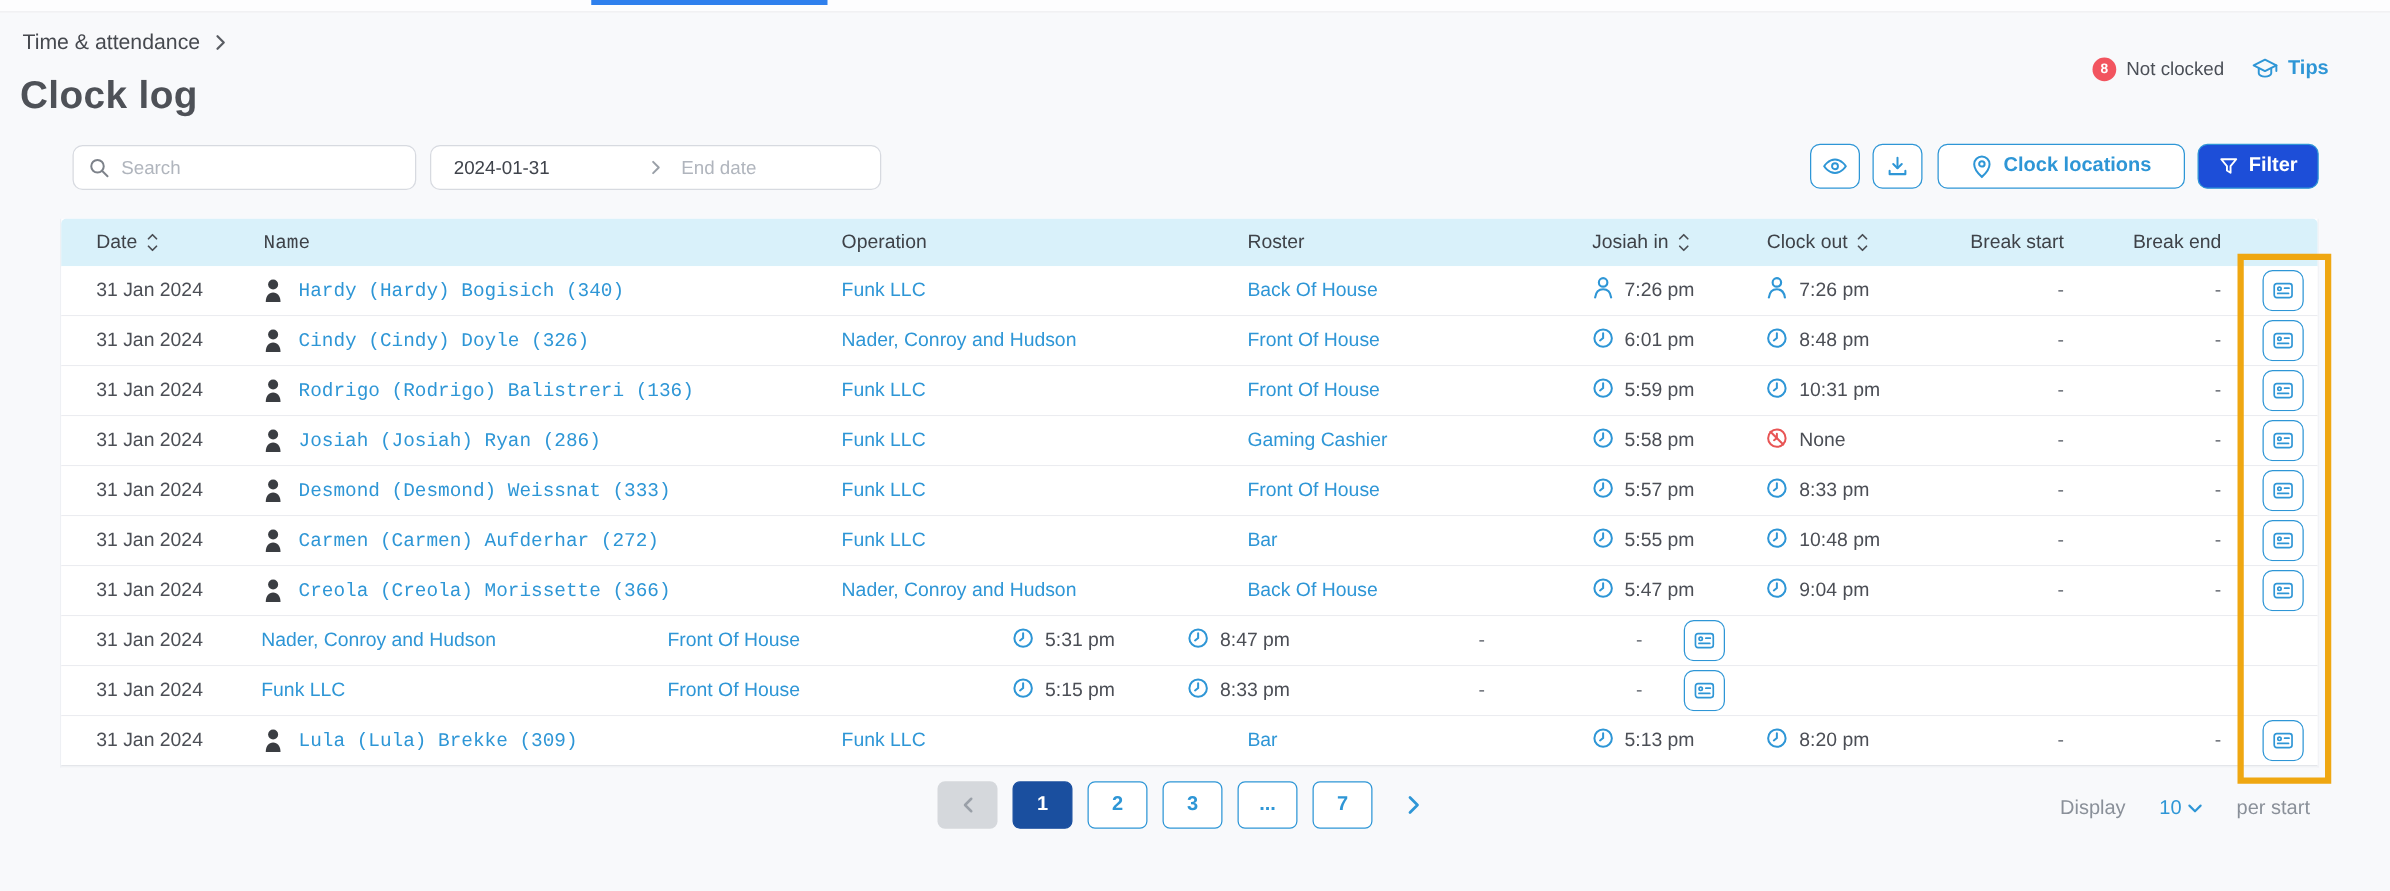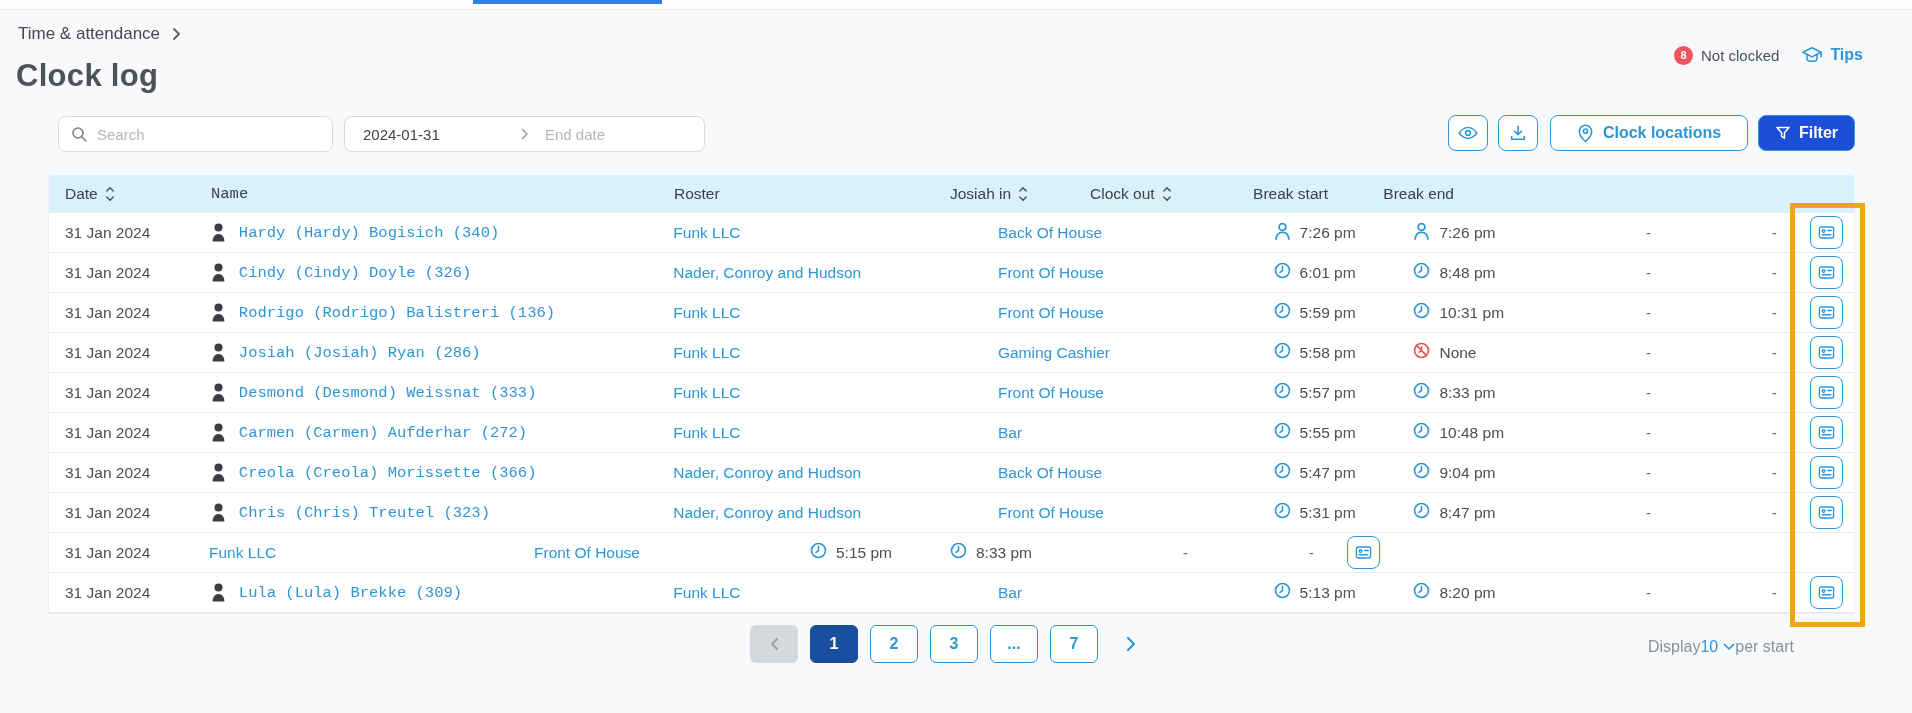--- a/index.html
+++ b/index.html
@@ -40,21 +40,21 @@
   .btn-download { left:1498px; width:40px; }
   .btn-locations { left:1550px; width:198px; gap:9px; font-size:16px; font-weight:700; }
   .btn-filter { left:1758px; width:97px; background:#1d4ed8; color:#fff; gap:8px; font-size:16px; font-weight:700; border:1px solid #2e96d6; }
 
   
   .clock-table { position:absolute; left:48px; top:175px; width:1807px; background:#fff; border:1px solid #eef0f4; border-top:none; }
   .t-header { display:flex; align-items:center; height:38px; background:#d9f1fa; border-radius:4px 4px 0 0; font-size:15.5px; color:#3e4248; font-weight:500; }
   .t-row { display:flex; align-items:center; height:40px; border-bottom:1px solid #ebecf0; background:#fff; font-size:15.5px; }
   .t-row:last-child { border-bottom:1px solid #e4e6ea; }
   .cell { display:flex; align-items:center; overflow:hidden; white-space:nowrap; }
-  .c-date { width:158px; padding-left:16px; }
+  .c-date { width:158px; padding-left:28px; }
   .c-name { width:465px; padding-left:4px; gap:13px;font-family:Liberation Mono, monospace; }
   .c-operation { width:325px; padding-left:2px; }
   .c-roster { width:278px; padding-left:2px; }
   .c-clockin { width:140px; gap:9px; }
   .c-clockout { width:150px; gap:9px; }
   .c-breakstart { width:112px; justify-content:flex-end; padding-right:24px; color:#6c7078; }
   .c-breakend { width:130px; justify-content:flex-end; padding-right:28px; color:#6c7078; }
   .c-actions { width:49px; justify-content:flex-end; padding-right:11px; }
   .t-header .cell { color:#3e4248; }
   .hdr-sort { display:flex; align-items:center; gap:7px; }
@@ -65,21 +65,21 @@
 
   .highlight-box { position:absolute; left:1790px; top:203px; width:75px; height:424px; border:5px solid #efa711; pointer-events:none; }
 
   
   .pagination { position:absolute; left:750px; top:625px; display:flex; align-items:center; gap:12px; }
   .page-btn { width:48px; height:38px; border-radius:6px; font-size:16px; font-weight:700; font-family:inherit; background:#fff; border:1px solid #2e96d6; color:#2e96d6; cursor:pointer; display:flex; align-items:center; justify-content:center; }
   .page-btn.active { background:#1a4f9f; border-color:#1a4f9f; color:#fff; }
   .page-btn.prev { background:#d5d8dc; border:none; color:#9aa0a8; }
   .next-chevron { width:30px; height:38px; display:flex; align-items:center; justify-content:center; color:#2e96d6; background:none; border:none; cursor:pointer; margin-left:6px; }
 
-  .display-control { position:absolute; left:1648px; top:638px; display:flex; align-items:center; gap:0; font-size:16px; color:#8a9099; }
+  .display-control { position:absolute; left:1648px; top:638px; display:flex; align-items:center; gap:27px; font-size:16px; color:#8a9099; }
   .display-value { color:#2e96d6; display:flex; align-items:center; gap:5px; cursor:pointer; }
 
   svg { display:block; }
 </style>
 </head>
 <body>
 
 <div class="top-strip"></div>
 <div class="top-blue-bar"></div>
 
@@ -174,20 +174,23 @@
       <span>
         <svg width="10" height="16" viewBox="0 0 10 16" fill="none" stroke="#4a4e54" stroke-width="1.4" stroke-linecap="round" stroke-linejoin="round">
             <polyline points="1.8,5 5,1.8 8.2,5"></polyline>
             <polyline points="1.8,11 5,14.2 8.2,11"></polyline>
           </svg>
       </span>
     </div>
     <div class="cell c-name">
         <span>Name</span>
       </div>
+    <div class="cell c-operation">
+        <span>Operation</span>
+      </div>
     <div class="cell c-roster">
         <span>Roster</span>
       </div>
     <div class="cell c-clockin hdr-sort">
       <span>Josiah in</span>
       <span>
         <svg width="10" height="16" viewBox="0 0 10 16" fill="none" stroke="#4a4e54" stroke-width="1.4" stroke-linecap="round" stroke-linejoin="round">
             <polyline points="1.8,5 5,1.8 8.2,5"></polyline>
             <polyline points="1.8,11 5,14.2 8.2,11"></polyline>
           </svg>
@@ -620,29 +623,20 @@
             <path d="M13.5 9.5H18"></path>
             <path d="M6.5 14.8h11"></path>
           </svg>
         </span>
       </button>
     </div>
   </div>
 
   <div class="t-row">
     <div class="cell c-date">31 Jan 2024</div>
-    <div class="cell c-name">
-      <span>
-        <svg width="15" height="19" viewBox="0 0 15 19">
-              <circle cx="7.5" cy="4.6" r="4" fill="#3a3d42"></circle>
-              <path d="M1.6 18.5c0-4.6 2.4-7.6 5.9-7.6s5.9 3 5.9 7.6z" fill="#3a3d42"></path>
-            </svg>
-      </span>
-      <span class="link">Chris (Chris) Treutel (323)</span>
-    </div>
     <div class="cell c-operation">
       <span class="link">Nader, Conroy and Hudson</span>
     </div>
     <div class="cell c-roster">
       <span class="link">Front Of House</span>
     </div>
     <div class="cell c-clockin">
       <span>
         
         <span style="display: inline-flex;">

